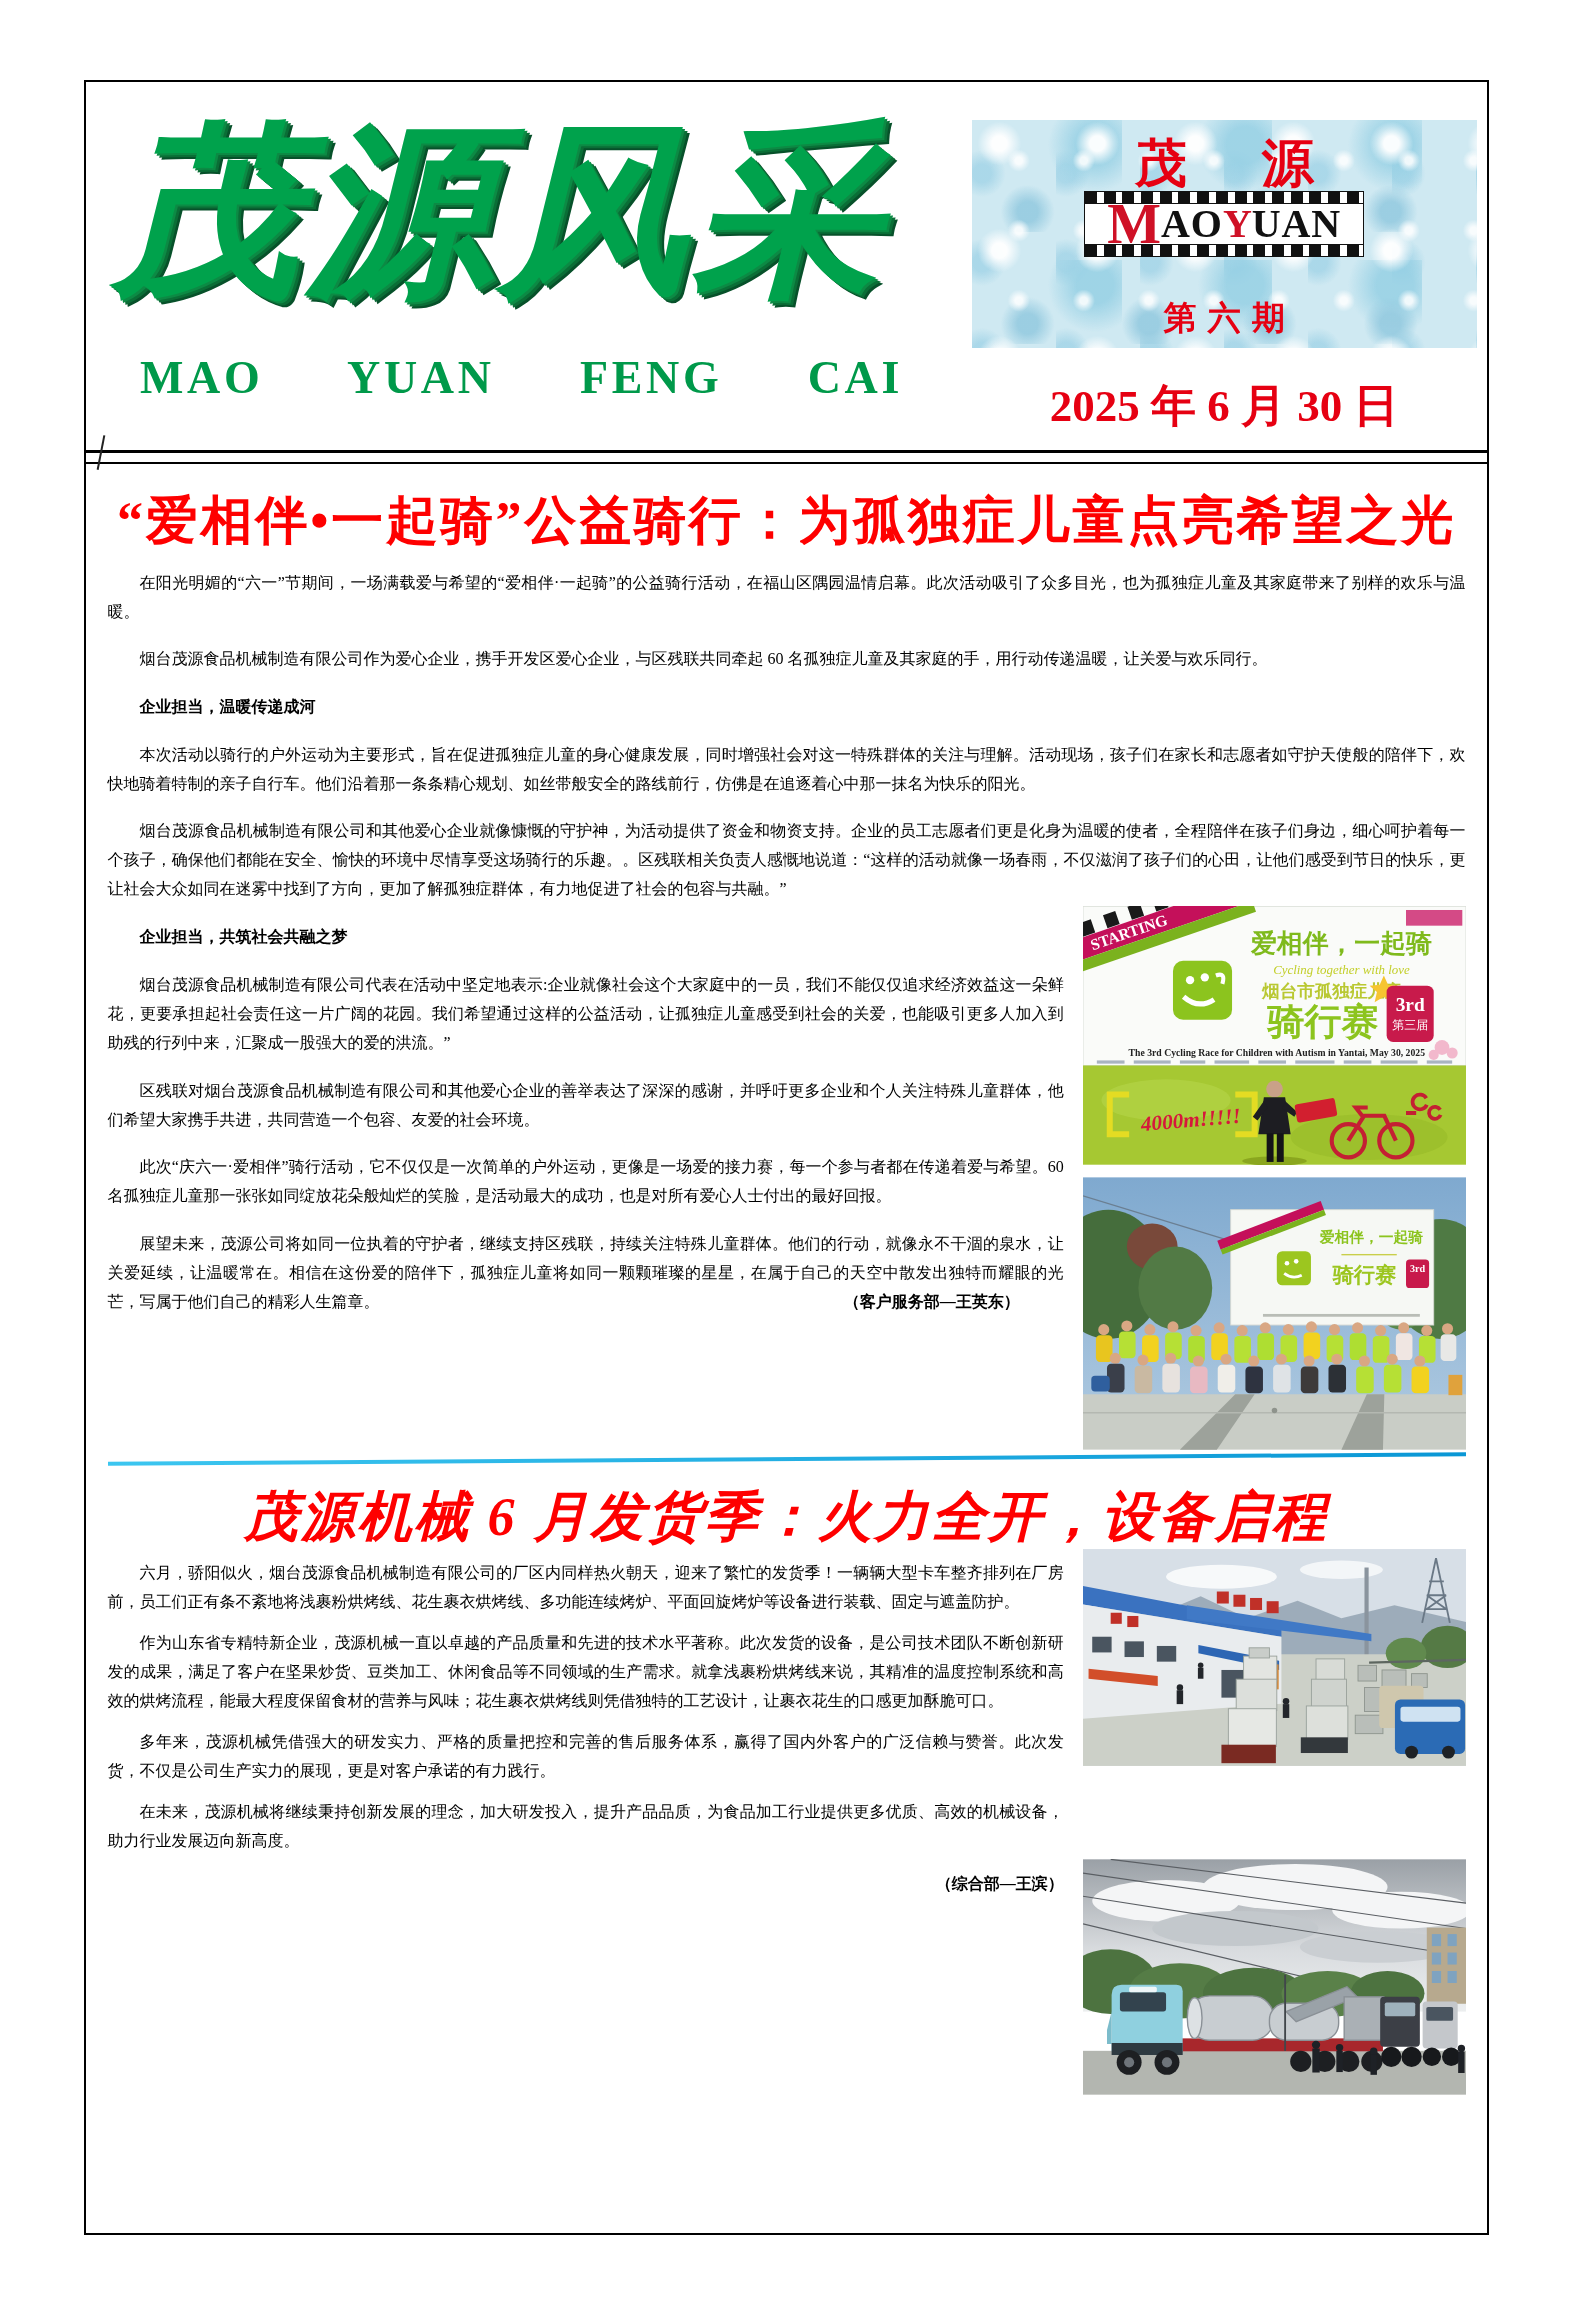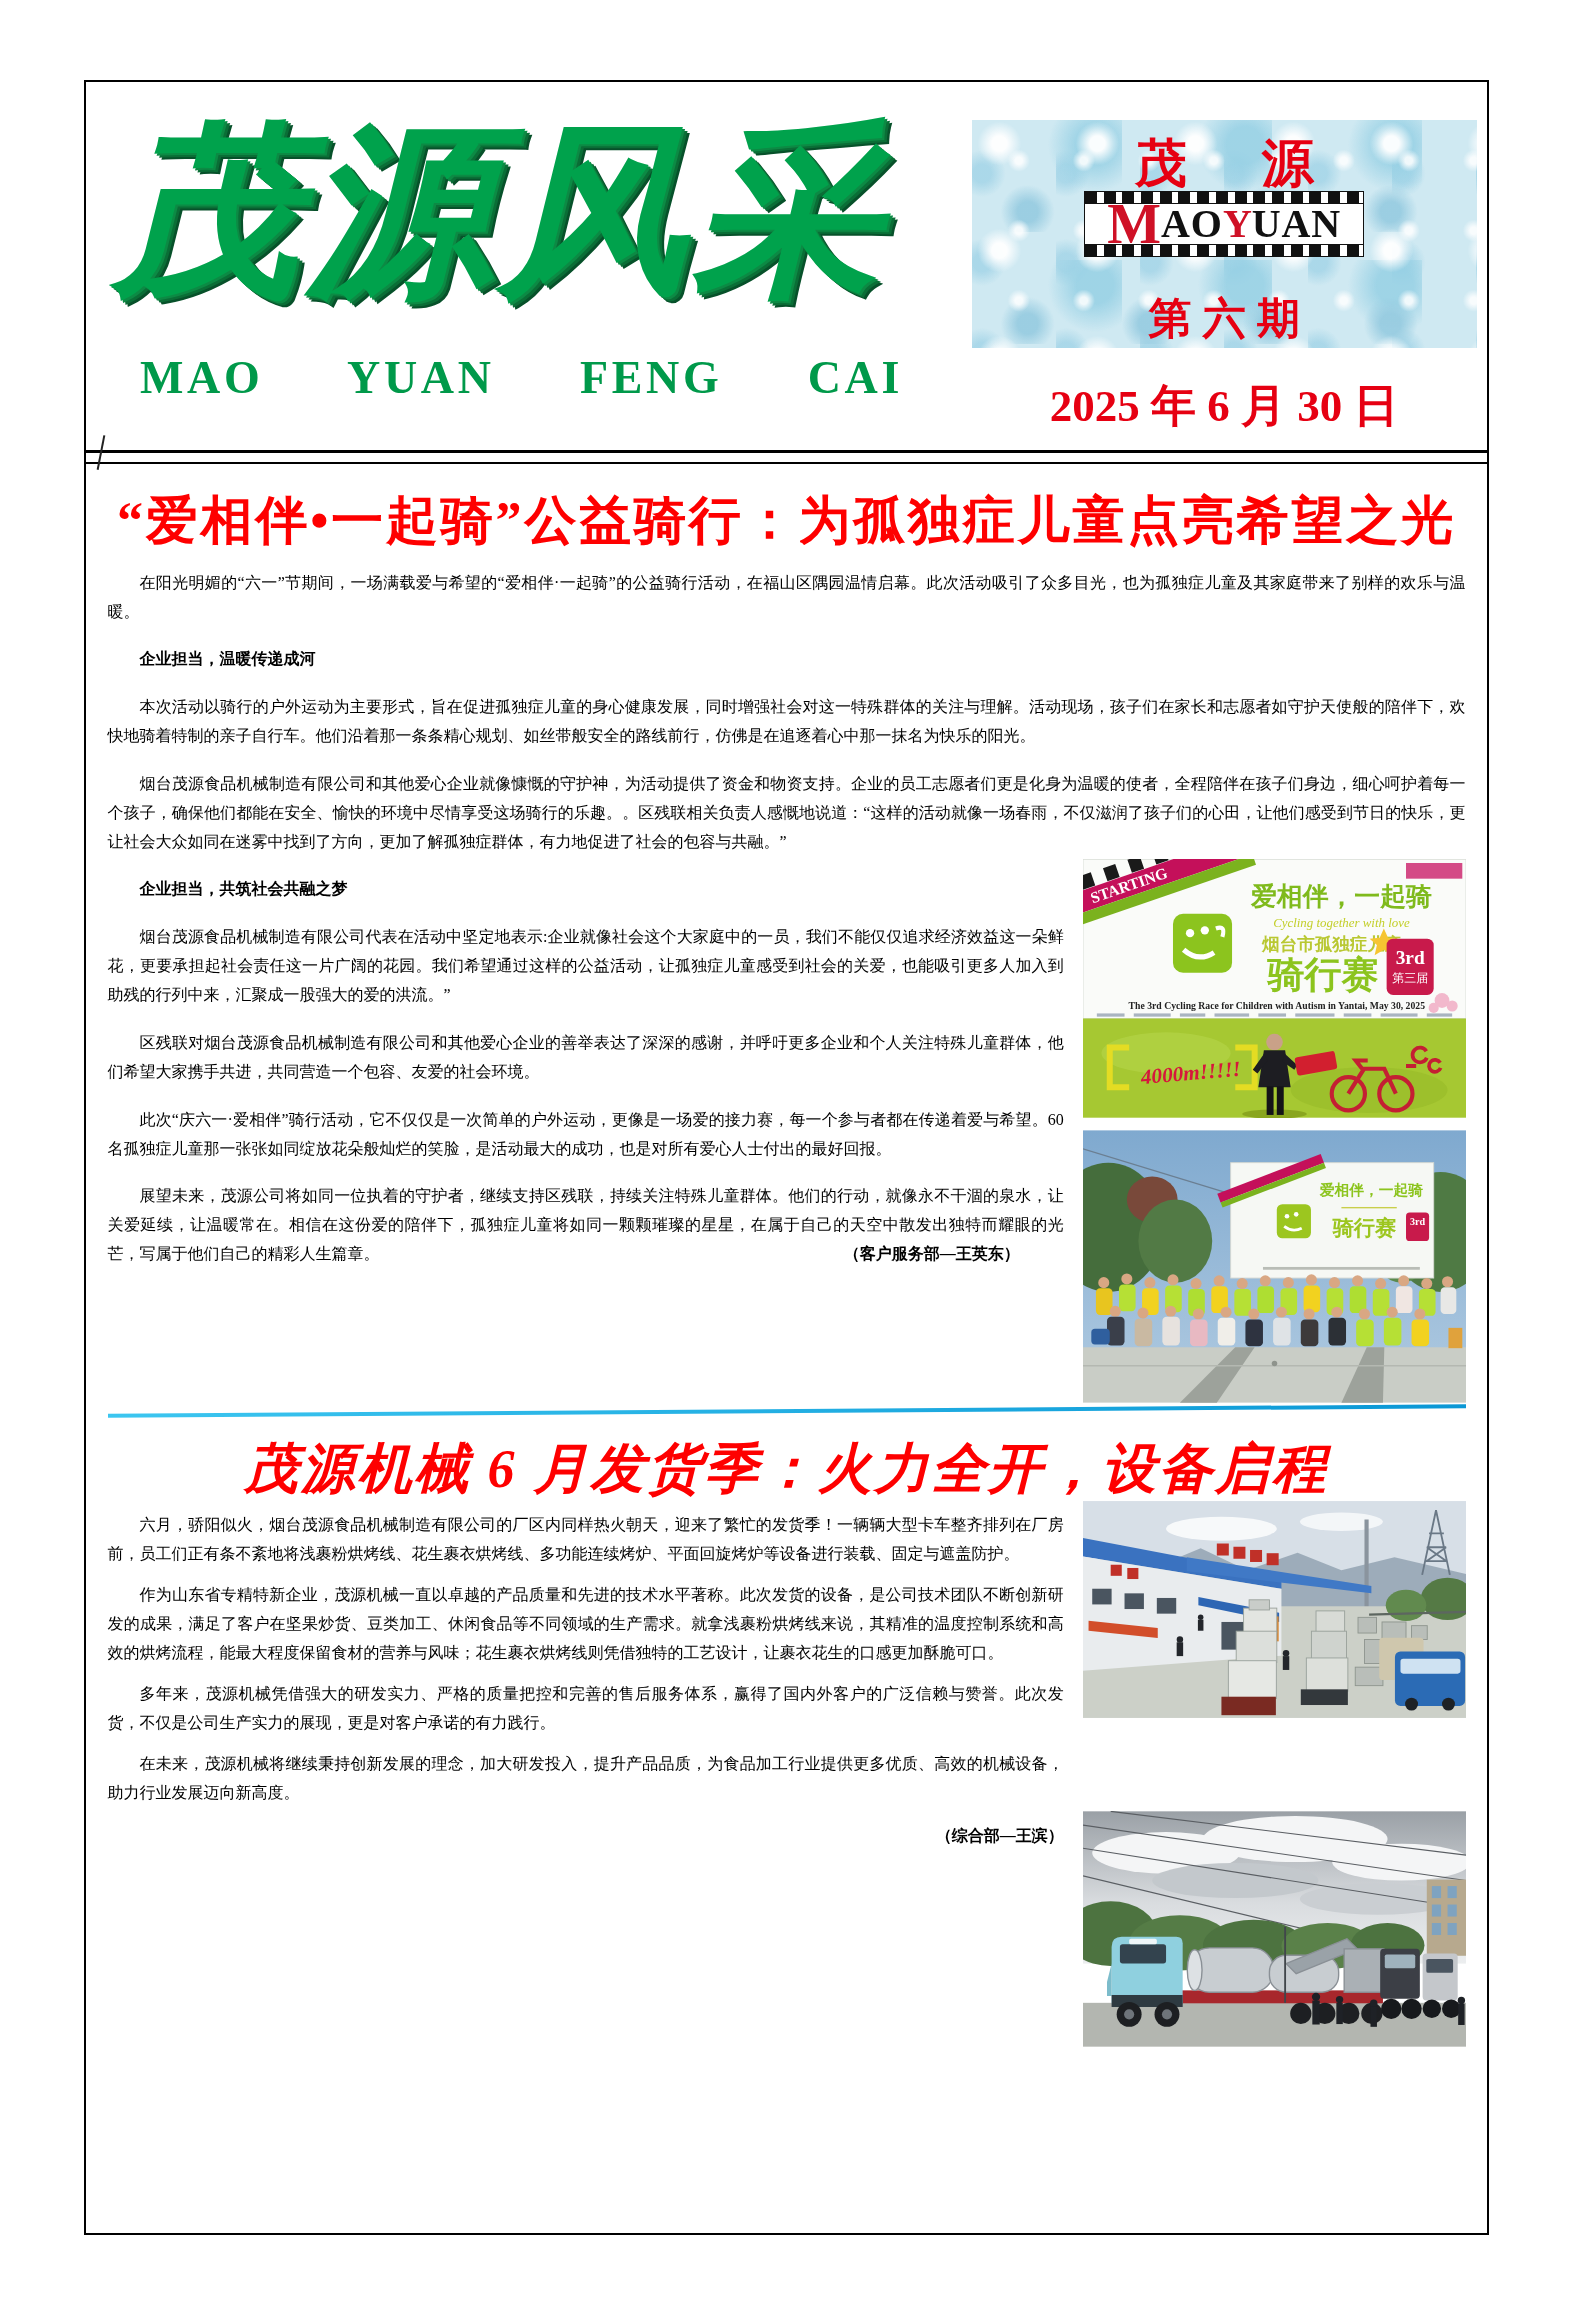--- a/index.html
+++ b/index.html
@@ -18,21 +18,21 @@
       radial-gradient(circle at 82% 18%, rgba(150,208,228,.85) 0 11%, rgba(150,208,228,0) 28%),
       radial-gradient(circle at 12% 60%, rgba(167,214,232,.9) 0 10%, rgba(167,214,232,0) 26%);
     background-size:98px 107px,65px 70px,121px 112px,150px 140px,84px 89px;}
   .logo-cn{margin-top:16px;color:#e60012;font-size:52px;line-height:55px;font-weight:bold;letter-spacing:31px;text-indent:31px;}
   .filmstrip{width:280px;margin:0 auto;}
   .film-bar{height:11.2px;border:0.9px solid #111;background:repeating-linear-gradient(90deg,#111 0 12px,#fff 12px 18.7px);}
   .film-mid{background:#fff;border-left:0.9px solid #111;border-right:0.9px solid #111;height:40px;display:flex;align-items:flex-end;justify-content:center;font-weight:bold;overflow:visible;}
   .l-m{color:#cf1126;font-size:57px;line-height:40px;}
   .l-blk{color:#111;font-size:40px;line-height:40px;letter-spacing:0.9px;}
   .l-y{color:#cf1126;font-size:40px;line-height:40px;}
-  .issue-no{margin-top:36px;color:#e60012;font-size:43px;line-height:51px;font-weight:bold;letter-spacing:11.2px;text-indent:11.2px;}
+  .issue-no{margin-top:36px;color:#e60012;font-size:33px;line-height:51px;font-weight:bold;letter-spacing:11.2px;text-indent:11.2px;}
   .issue-date{margin-top:38px;color:#e60012;font-size:45px;line-height:48px;font-weight:bold;}
   .slash{position:absolute;left:14px;bottom:-19.6px;width:1.9px;height:35px;background:#222;transform:rotate(11deg);z-index:5;}
   
   .double-rule{height:9px;border-top:3.3px solid #000;border-bottom:2.8px solid #000;}
   .divider{clear:both;height:4.2px;margin-top:14px;background:linear-gradient(90deg,#3cc6f0,#0a97d5);transform:rotate(-0.4deg);}
   
   .content{padding:0 21.5px;}
   .a-title{color:#fe0000;font-weight:bold;text-align:center;font-size:52px;line-height:57px;margin:28px 0 0;letter-spacing:2.8px;}
   .a2-title{margin-top:28px;font-size:54px;font-style:italic;}
   .para,.subhead,.byline2{font-size:16px;line-height:29px;}
@@ -73,20 +73,21 @@
     <div class="slash"></div>
   </header>
 
   <div class="double-rule"></div>
 
   <main class="content">
 
     <article>
       <h1 class="a-title">“爱相伴•一起骑”公益骑行：为孤独症儿童点亮希望之光</h1>
       <p class="para">在阳光明媚的“六一”节期间，一场满载爱与希望的“爱相伴·一起骑”的公益骑行活动，在福山区隅园温情启幕。此次活动吸引了众多目光，也为孤独症儿童及其家庭带来了别样的欢乐与温暖。</p>
+      <p class="para">烟台茂源食品机械制造有限公司作为爱心企业，携手开发区爱心企业，与区残联共同牵起 60 名孤独症儿童及其家庭的手，用行动传递温暖，让关爱与欢乐同行。</p>
       <h2 class="subhead">企业担当，温暖传递成河</h2>
       <p class="para">本次活动以骑行的户外运动为主要形式，旨在促进孤独症儿童的身心健康发展，同时增强社会对这一特殊群体的关注与理解。活动现场，孩子们在家长和志愿者如守护天使般的陪伴下，欢快地骑着特制的亲子自行车。他们沿着那一条条精心规划、如丝带般安全的路线前行，仿佛是在追逐着心中那一抹名为快乐的阳光。</p>
       <p class="para">烟台茂源食品机械制造有限公司和其他爱心企业就像慷慨的守护神，为活动提供了资金和物资支持。企业的员工志愿者们更是化身为温暖的使者，全程陪伴在孩子们身边，细心呵护着每一个孩子，确保他们都能在安全、愉快的环境中尽情享受这场骑行的乐趣。。区残联相关负责人感慨地说道：“这样的活动就像一场春雨，不仅滋润了孩子们的心田，让他们感受到节日的快乐，更让社会大众如同在迷雾中找到了方向，更加了解孤独症群体，有力地促进了社会的包容与共融。”</p>
 
       <aside class="photo-col">
 
         <svg viewBox="0 0 830 560" width="383" height="259" xmlns="http://www.w3.org/2000/svg">
           <rect width="830" height="345" fill="#fafbf9" stroke="#d9ddd6" stroke-width="2"></rect>
           <rect y="345" width="830" height="215" fill="#a6c832"></rect>
           <ellipse cx="180" cy="420" rx="140" ry="45" fill="#b2d243" opacity="0.8"></ellipse>

